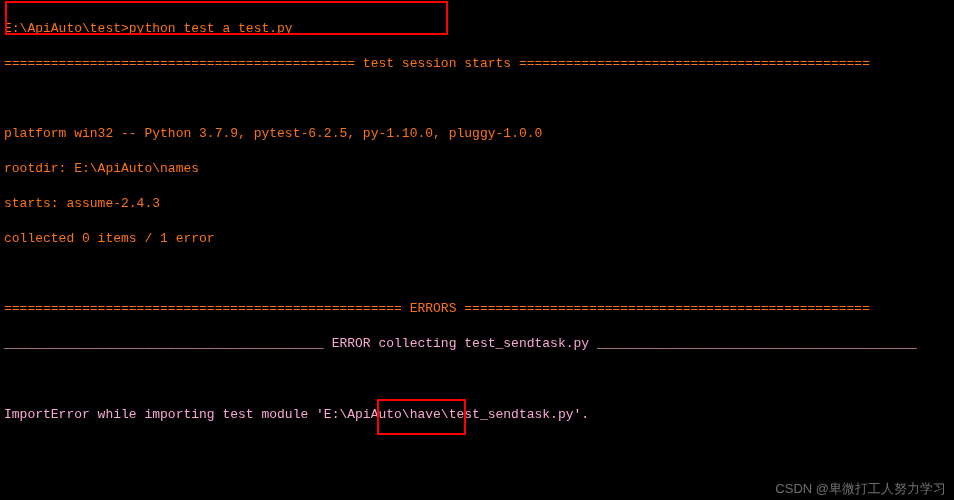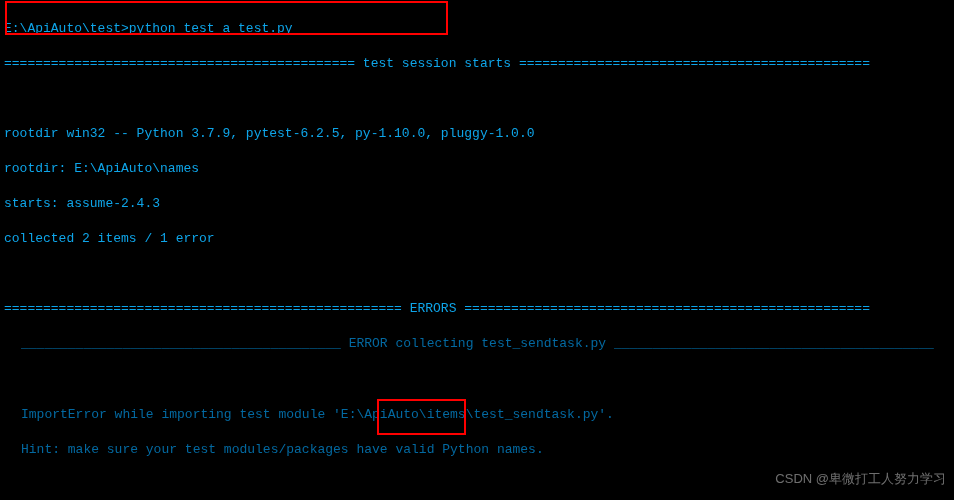--- a/index.html
+++ b/index.html
@@ -11,54 +11,53 @@
     width: 954px;
     height: 500px;
     overflow: hidden;
     position: relative;
   }
   .terminal {
     padding: 2px 4px;
     white-space: pre;
     color: #c0c0c0;
   }
-  .white { color: #0ea5e9; }
-  .red   { color: #0369a1; margin-left: 17px; }
+  .white { color: #f97316; }
+  .red   { color: #f9a8d4; }
   .box-hl {
     position: absolute;
     border: 2px solid #f00;
     pointer-events: none;
   }
   .watermark {
     position: absolute;
     right: 8px;
-    bottom: 12px;
+    bottom: 2px;
     color: rgba(200,200,200,0.55);
     font-family: Arial, sans-serif;
     font-size: 13px;
   }
   .line { display: block; }
 </style>
 </head>
 <body>
 
 <div class="terminal">
 <span class="line white">E:\ApiAuto\test&gt;python test_a_test.py</span>
 <span class="line white">============================================= test session starts =============================================</span>
 <span class="line">&nbsp;</span>
-<span class="line white">rootdir win32 -- Python 3.7.9, pytest-6.2.5, py-1.10.0, pluggy-1.0.0</span>
+<span class="line white">platform win32 -- Python 3.7.9, pytest-6.2.5, py-1.10.0, pluggy-1.0.0</span>
 <span class="line white">rootdir: E:\ApiAuto\names</span>
 <span class="line white">starts: assume-2.4.3</span>
-<span class="line white">collected 2 items / 1 error</span>
+<span class="line white">collected 0 items / 1 error</span>
 <span class="line">&nbsp;</span>
 <span class="line white">=================================================== ERRORS ====================================================</span>
 <span class="line red">_________________________________________ ERROR collecting test_sendtask.py _________________________________________</span>
 <span class="line">&nbsp;</span>
-<span class="line red">ImportError while importing test module 'E:\ApiAuto\items\test_sendtask.py'.</span>
-<span class="line red">Hint: make sure your test modules/packages have valid Python names.</span>
+<span class="line red">ImportError while importing test module 'E:\ApiAuto\have\test_sendtask.py'.</span>
 
 
 
 
 
 
 
 
 
 

